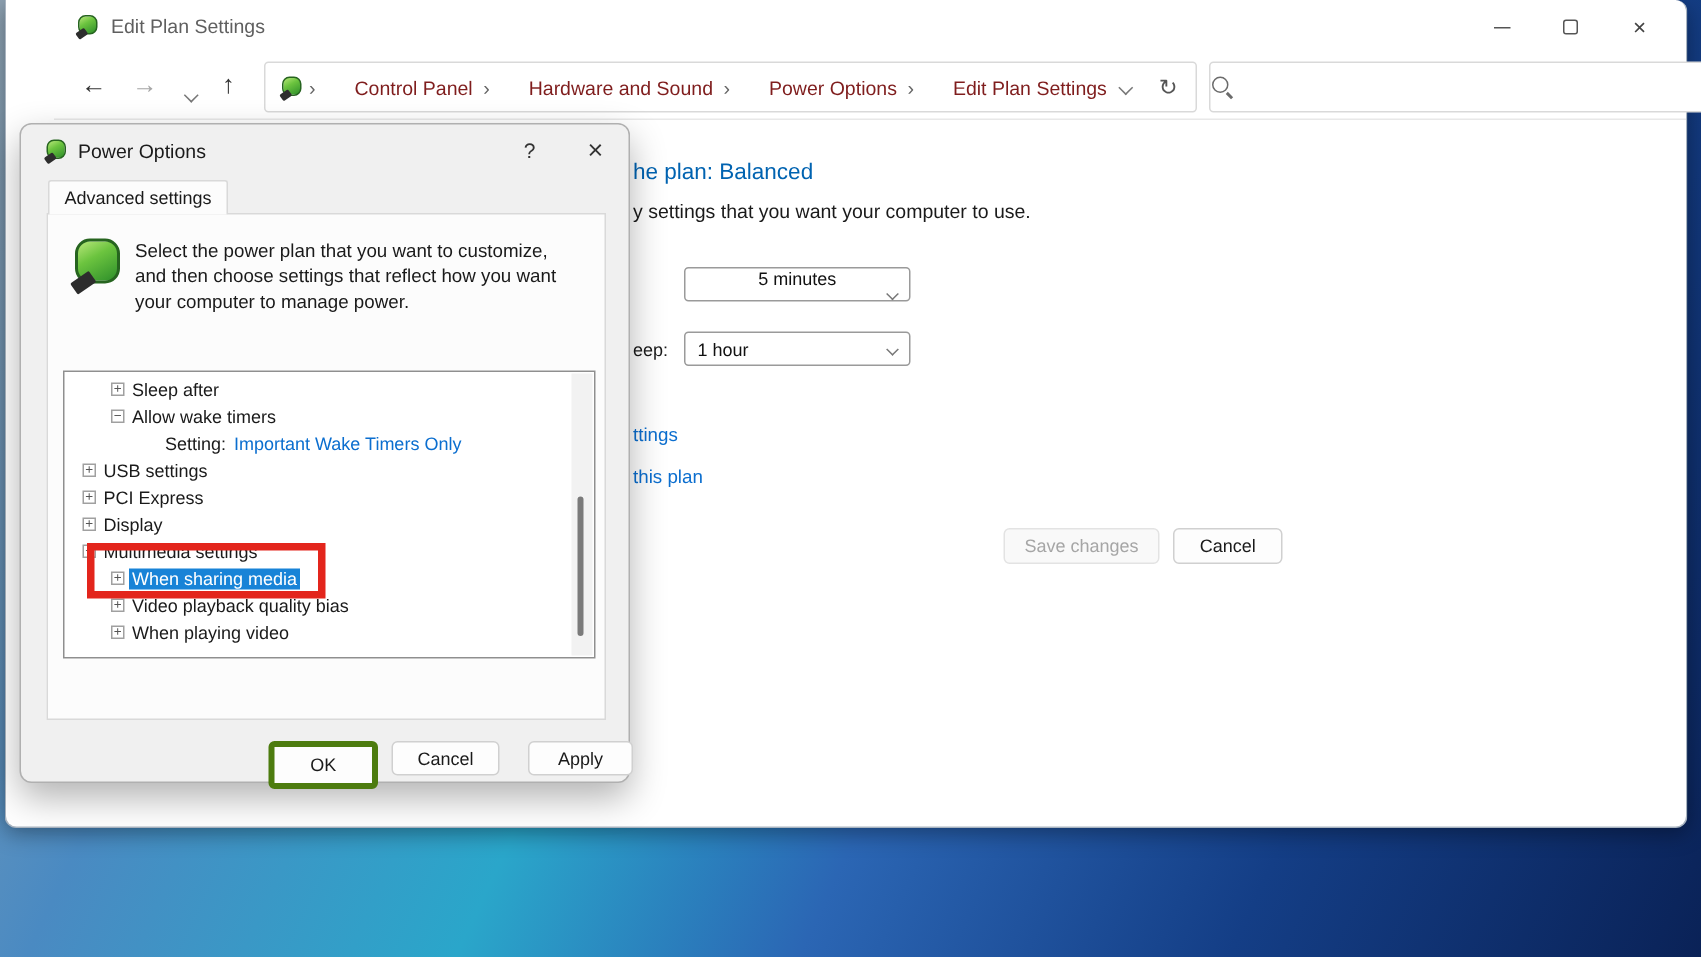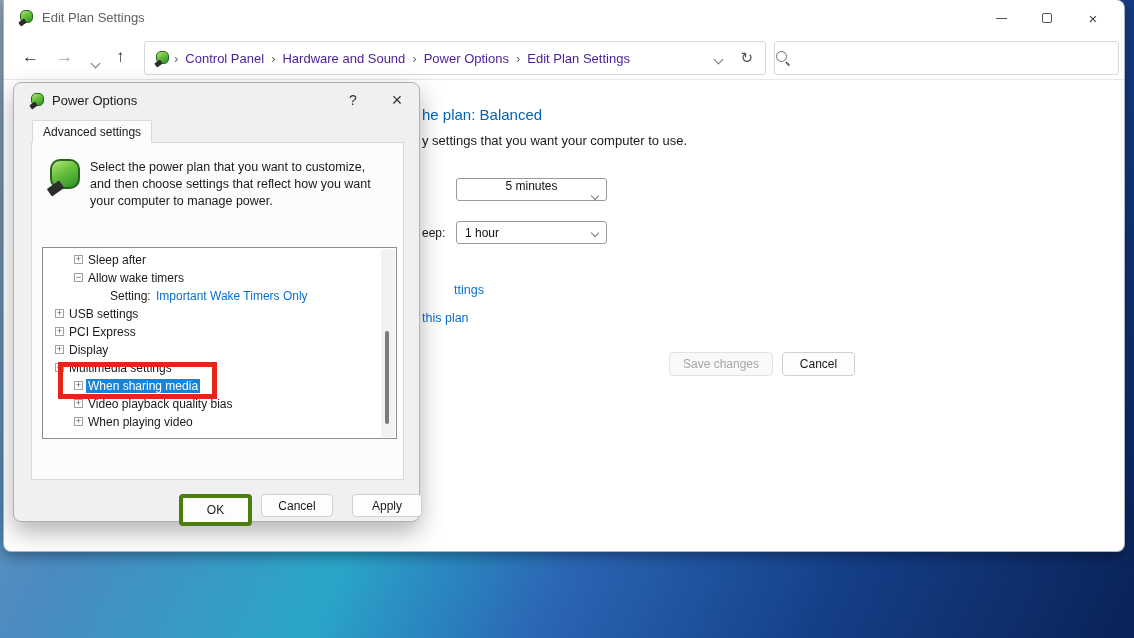--- a/index.html
+++ b/index.html
@@ -9,21 +9,21 @@
   .desktop {
     position:relative; width:1134px; height:638px;
     background:linear-gradient(115deg,#8fa3b3 0%,#4a8ac2 22%,#2aa6ca 42%,#2b66b4 58%,#143e86 78%,#0a2257 100%);
     overflow:hidden;
   }
 
   
   .window {
     position:absolute; left:3px; top:0; width:1122px; height:552px;
     background:#fff; border:1px solid #a9b4c0; border-top:none;
-    border-radius:0 8px 8px 8px; box-shadow:0 4px 14px rgba(0,0,0,.35);
+    border-radius:0 8px 8px 8px; box-shadow:0 4px 14px rgba(0,0,0,.35);padding-left:32px;
   }
   .titlebar { position:relative; height:36px; }
   .titlebar .app-title { position:absolute; left:38px; top:10px; font-size:13px; color:#5f5f5f; }
   .win-controls { position:absolute; right:8px; top:0; height:36px; display:flex; }
   .win-btn { width:46px; height:36px; display:flex; align-items:center; justify-content:center; color:#444; font-size:15px; cursor:default; }
   .glyph-min { display:block; width:11px; height:1px; background:#555; }
   .glyph-max { display:block; width:10px; height:10px; border:1px solid #555; border-radius:2px; }
 
   
   .power-icon { position:absolute; width:16px; height:16px; }
@@ -42,21 +42,21 @@
 
   
   .toolbar { position:relative; height:44px; border-bottom:1px solid #e8e8e8; }
   .nav-btn { position:absolute; top:10px; font-size:17px; color:#333; line-height:22px; }
   .nav-btn.disabled { color:#a6a6a6; }
   .chev { display:inline-block; width:7px; height:7px; border-right:1.4px solid #777; border-bottom:1.4px solid #777; transform:rotate(45deg); }
   .addressbar {
     position:absolute; left:140px; top:5px; width:622px; height:34px;
     border:1px solid #d9d9d9; border-radius:3px; background:#fff; display:flex; align-items:center;
   }
-  .crumb { font-size:13px; color:#4c1d95; padding:0 4px; white-space:nowrap; }
+  .crumb { font-size:13px; color:#7f1d1d; padding:0 4px; white-space:nowrap;margin-left:19px; }
   .crumb-sep { font-size:13px; color:#666; padding:0 3px; }
   .addr-right { margin-left:auto; display:flex; align-items:center; gap:18px; padding-right:12px; }
   .refresh-icon { font-size:15px; color:#555; }
   .searchbox {
     position:absolute; left:770px; top:5px; width:345px; height:34px;
     border:1px solid #d9d9d9; border-radius:3px; background:#fff; display:flex; align-items:center;
   }
   .searchbox input { flex:1; border:none; outline:none; font-family:inherit; font-size:13px; color:#333; padding:0 12px; background:transparent; }
   .searchbox input::placeholder { color:#919191; }
   .magnifier { position:relative; width:16px; height:16px; margin-right:14px; }
@@ -68,21 +68,21 @@
   .page-desc { position:absolute; left:418px; top:133px; font-size:13px; color:#1a1a1a;text-align:right; }
   .combo {
     position:absolute; height:23px; background:#fff; border:1px solid #9a9a9a; border-radius:3px;
     display:flex; align-items:center; font-size:12px; color:#111; padding:0 8px;
   }
   .combo .chev { margin-left:auto; width:6px; height:6px; }
   .dd-display { left:452px; top:178px; width:151px;flex-direction:column; }
   .dd-sleep { left:452px; top:221px; width:151px; }
   .sleep-label { position:absolute; left:418px; top:226px; font-size:12px; color:#1a1a1a; }
   .page-link { position:absolute; left:418px; font-size:12.5px; color:#0b6ecf; }
-  .link-settings { top:283px;margin-left:32px; }
+  .link-settings { top:283px; }
   .link-plan { top:311px; }
   .btn {
     position:absolute; display:flex; align-items:center; justify-content:center;
     background:#fdfdfd; border:1px solid #d0d0d0; border-radius:4px; font-size:12px; color:#1a1a1a;
   }
   .btn-save { left:665px; top:352px; width:104px; height:24px; background:#f9f9f9; border-color:#e3e3e3; color:#a6a6a6; }
   .btn-cancel-page { left:778px; top:352px; width:73px; height:24px; }
 
   
   .dialog {

